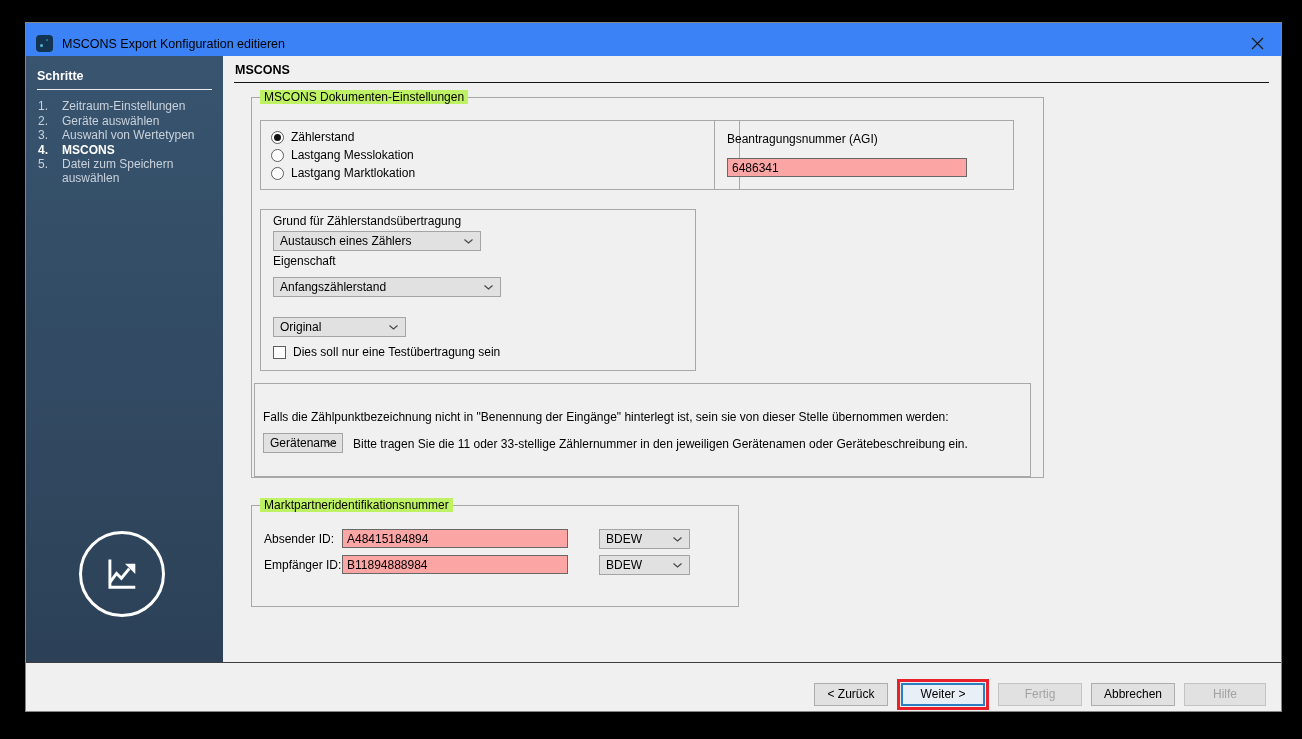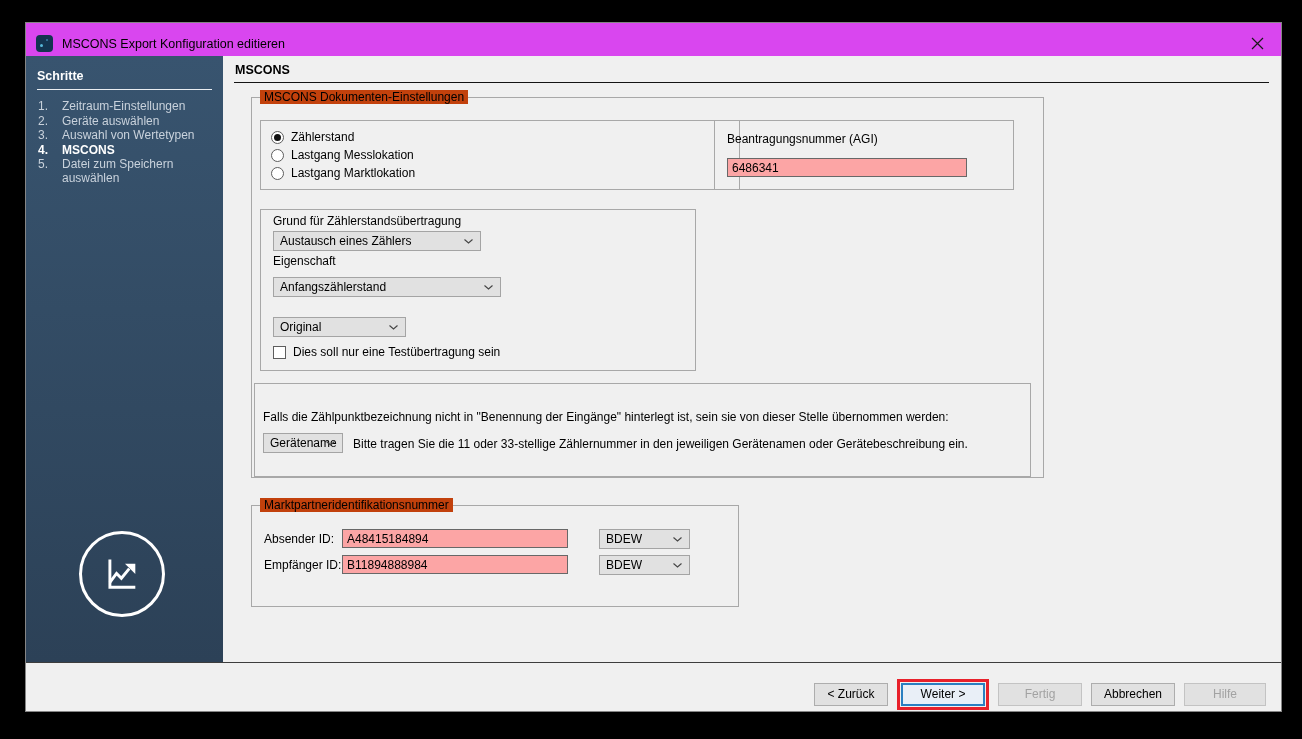--- a/index.html
+++ b/index.html
@@ -7,21 +7,21 @@
     width:1302px;height:739px;background:#000;
     font-family:"Liberation Sans","DejaVu Sans",sans-serif;
     position:relative;overflow:hidden;color:#000;
   }
   .window{
     position:absolute;left:25px;top:22px;width:1257px;height:690px;
     background:#f0f0f0;border:1px solid #858585;box-sizing:border-box;
   }
   
   .titlebar{
-    position:absolute;left:0;top:0;right:0;height:41px;background:#d946ef;
+    position:absolute;left:0;top:0;right:0;height:41px;background:#3b82f6;
     display:flex;align-items:center;padding:0 10px;box-sizing:border-box;
   }
   .app-icon{
     width:17px;height:17px;border-radius:4px;background:#133450;
     position:relative;margin-right:9px;flex:none;
   }
   .app-icon i{position:absolute;border-radius:50%;background:#57b7d8;}
   .app-icon i.d1{width:3px;height:3px;left:4px;top:9px;}
   .app-icon i.d2{width:2px;height:2px;left:10px;top:4px;background:#3d7ea6;}
   .title-text{font-size:12.5px;}
@@ -46,21 +46,21 @@
     position:absolute;left:53px;top:475px;width:80px;height:80px;
     border:3px solid #fff;border-radius:50%;
     display:flex;align-items:center;justify-content:center;
   }
   
   .main{flex:1;position:relative;background:#f0f0f0;}
   .main-heading{position:absolute;left:12px;top:7px;font-weight:bold;font-size:12.5px;}
   .main-rule{position:absolute;left:11px;top:26px;width:1035px;border-top:1.5px solid #141414;}
   .groupbox{position:absolute;border:1px solid #a8a8a8;box-sizing:border-box;}
   .legend{
-    position:absolute;top:-8px;left:8px;background:#c2410c;padding:0 4px;
+    position:absolute;top:-8px;left:8px;background:#bef264;padding:0 4px;
     font-size:12px;white-space:nowrap;
   }
   .panel{position:absolute;border:1px solid #a8a8a8;box-sizing:border-box;}
   .flabel{position:absolute;font-size:12px;white-space:nowrap;}
   .tinput{
     position:absolute;background:#fca5a5;border:1px solid #686868;box-sizing:border-box;
     font-size:12px;font-family:"Liberation Sans","DejaVu Sans",sans-serif;
     padding:0 4px;outline:none;color:#000;
   }
   .select{

